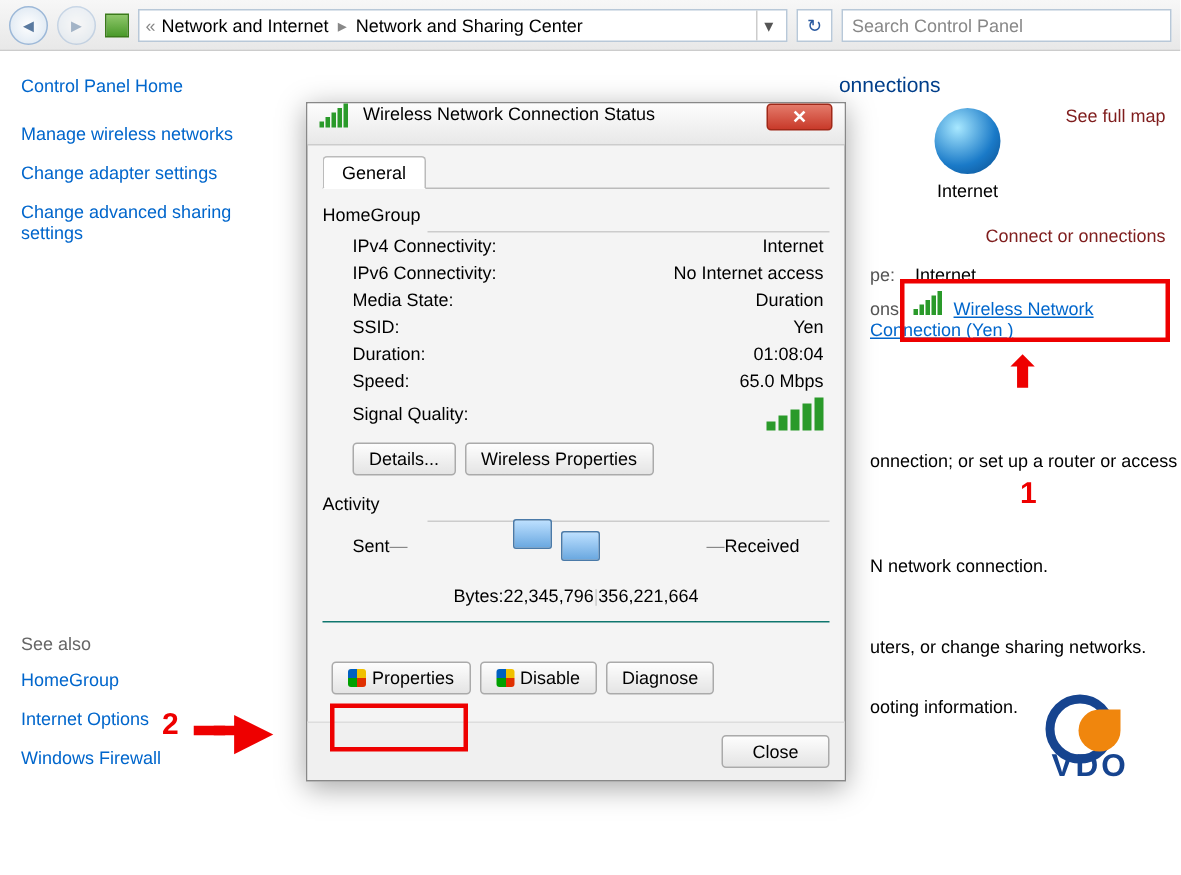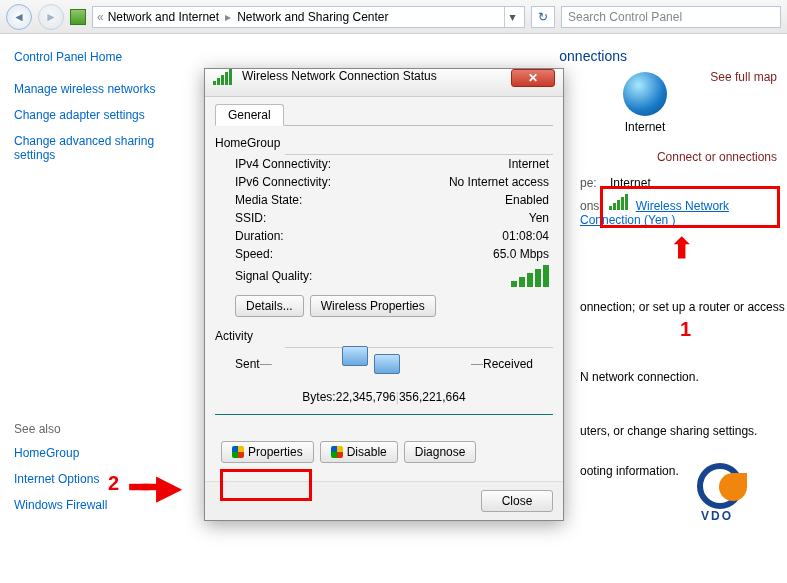--- a/index.html
+++ b/index.html
@@ -70,21 +70,21 @@
 .act-bytes{display:flex;justify-content:center;padding:6px 20px 10px;border-bottom:1px solid #0f766e;margin-bottom:24px}
 .dlg-actions{display:flex;gap:6px;padding:2px 0 8px 6px}
 .dlg-footer{display:flex;justify-content:flex-end;padding:8px 10px;background:#f0f0f0;border-top:1px solid #ddd}
 .shield{width:12px;height:12px;display:inline-block;background:conic-gradient(#f0c000 0 25%,#e03000 0 50%,#00a000 0 75%,#0060c0 0);border-radius:2px}
 hr.sep-line{border:none;border-top:1px solid #ccc;margin-left:70px}
 
 
 .logo{position:absolute;right:20px;bottom:60px;width:80px;height:60px;opacity:.95}
 .logo .circ{width:46px;height:46px;border:6px solid #0a3a8a;border-radius:50%;position:absolute;left:10px;top:0}
 .logo .sw{width:28px;height:28px;background:#f08000;border-radius:50% 0 50% 50%;position:absolute;left:32px;top:10px}
-.logo .txt{position:absolute;bottom:0;left:14px;font-weight:bold;color:#0a3a8a;font-size:12px;letter-spacing:2px}
+.logo .txt{position:absolute;bottom:0;left:14px;font-weight:bold;color:#0a3a8a;font-size:21px;letter-spacing:2px}
 </style>
 </head>
 <body>
 
 <div class="navbar">
   <div class="nav-btn">◄</div>
   <div class="nav-btn fwd">►</div>
   <span class="nav-icon"></span>
   <div class="breadcrumb">
     <span class="carets">«</span>
@@ -134,21 +134,21 @@
           <i></i>
           <i></i>
           <i></i>
           <i></i>
           <i></i>
         </span>
       <a class="conn-link">Wireless Network Connection (Yen )</a>
     </div>
     <div class="info-row" style="left:380px;top:266px;color:#000">onnection; or set up a router or access</div>
     <div class="info-row" style="left:380px;top:336px;color:#000">N network connection.</div>
-    <div class="info-row" style="left:380px;top:390px;color:#000">uters, or change sharing settings.</div>
+    <div class="info-row" style="left:380px;top:390px;color:#000">uters, or change sharing networks.</div>
     <div class="info-row" style="left:380px;top:430px;color:#000">ooting information.</div>
 
     <div class="redbox" style="left:400px;top:152px;width:180px;height:42px"></div>
     <div class="redarrow" style="left:470px;top:198px">⬆</div>
     <div class="redlabel" style="left:480px;top:284px">1</div>
 
     <div class="logo">
       <div class="circ"></div>
         <div class="sw"></div>
         <div class="txt">VDO</div>
@@ -178,21 +178,21 @@
     <div class="kvrow">
         <span class="k">IPv4 Connectivity:</span>
         <span class="v">Internet</span>
       </div>
     <div class="kvrow">
         <span class="k">IPv6 Connectivity:</span>
         <span class="v">No Internet access</span>
       </div>
     <div class="kvrow">
         <span class="k">Media State:</span>
-        <span class="v">Enabled</span>
+        <span class="v">Duration</span>
       </div>
     <div class="kvrow">
         <span class="k">SSID:</span>
         <span class="v">Yen</span>
       </div>
     <div class="kvrow">
         <span class="k">Duration:</span>
         <span class="v">01:08:04</span>
       </div>
     <div class="kvrow">

